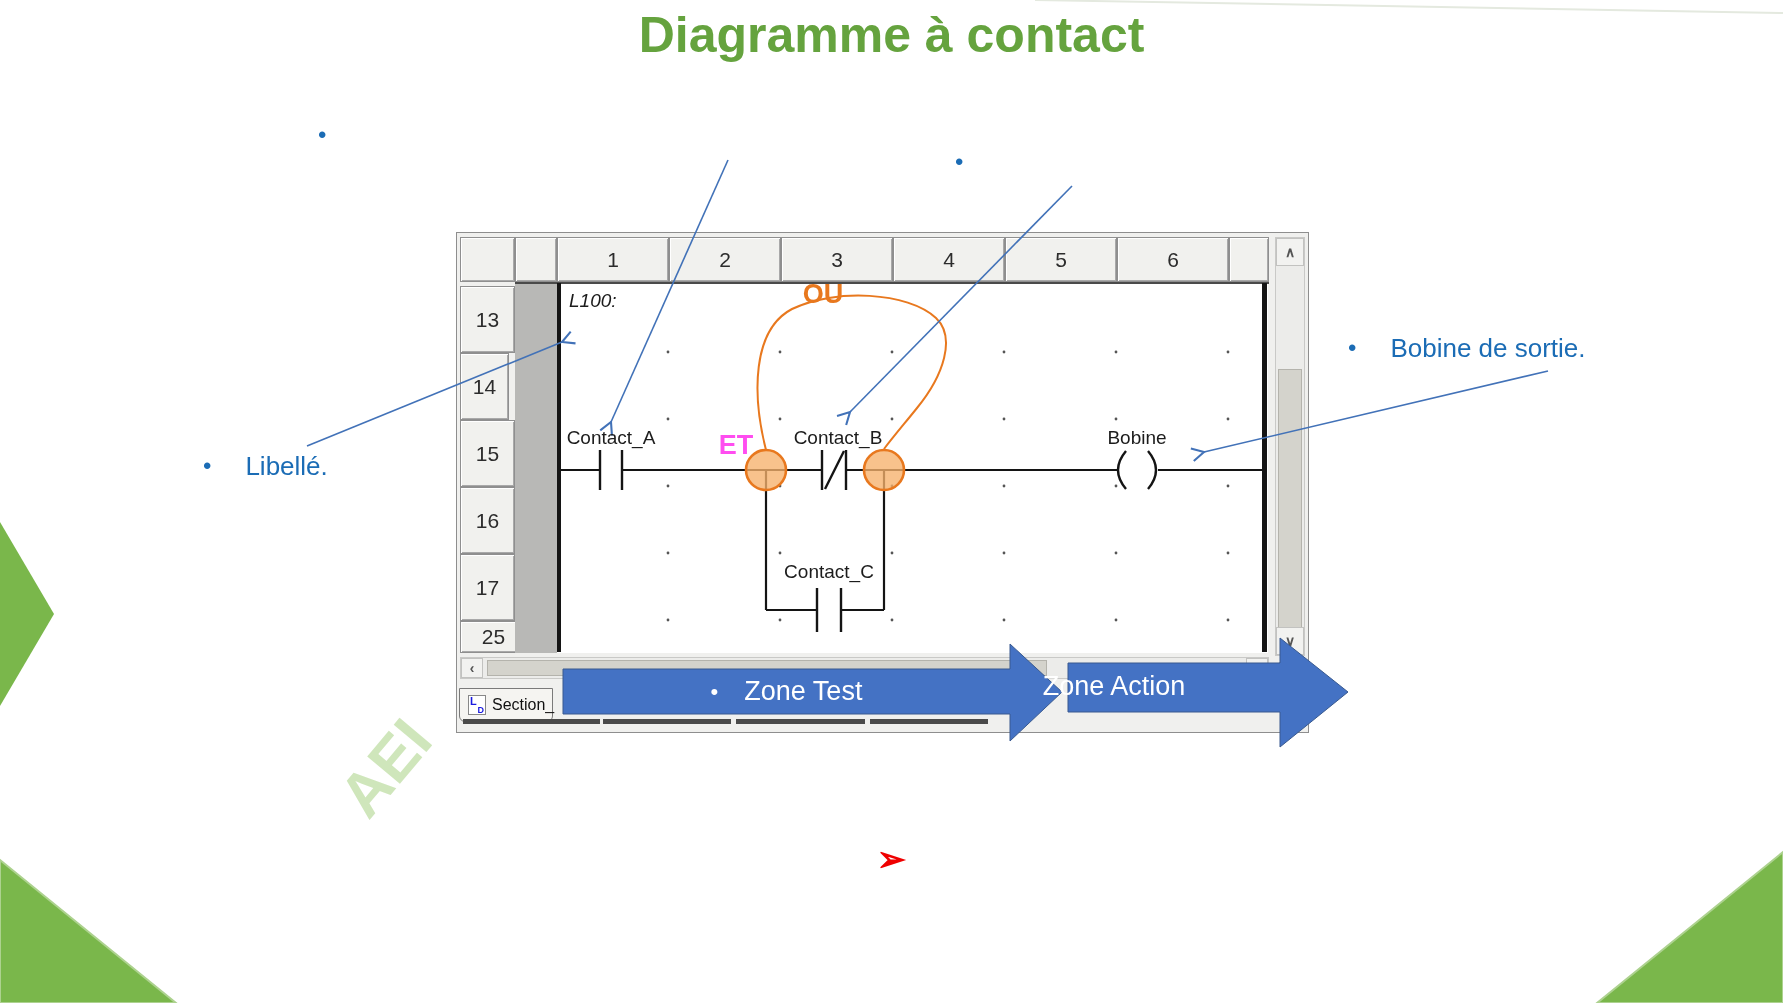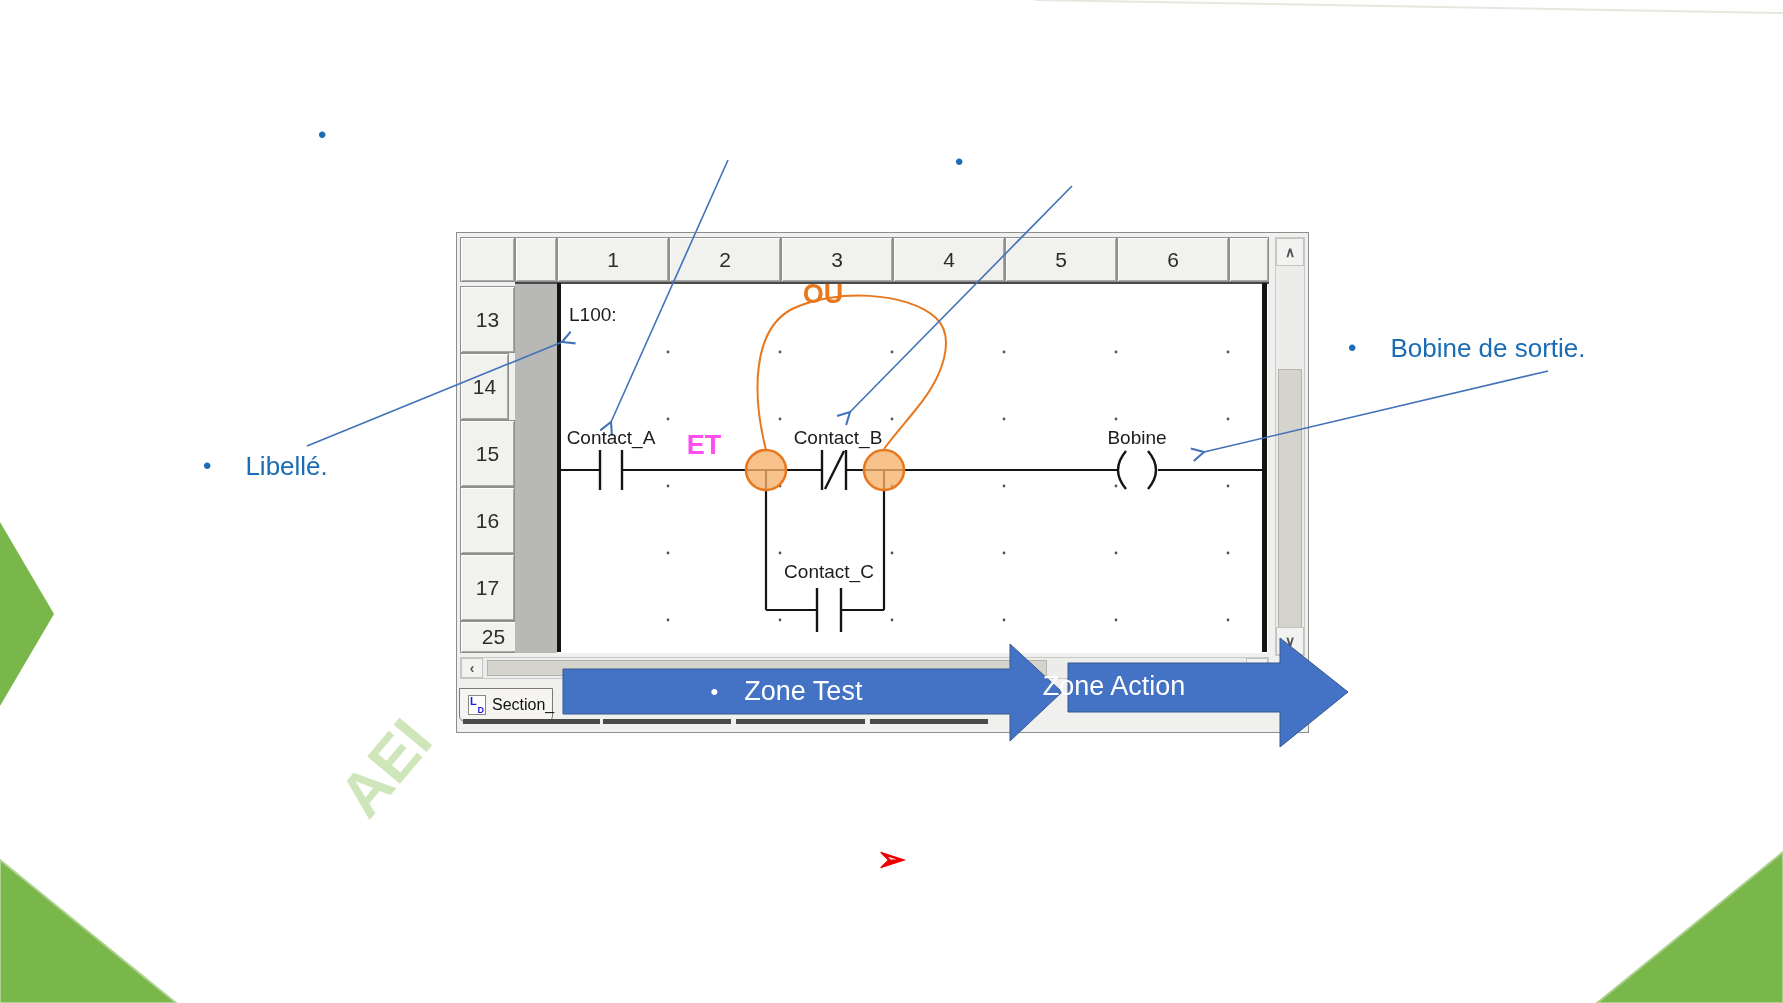--- a/index.html
+++ b/index.html
@@ -45,20 +45,21 @@
   .ovl-bar::before{content:"";position:absolute;left:0;right:2px;top:-15px;height:6px;background:#ef0000;}
   .wmark{left:352px;top:772px;font-size:62px;font-weight:bold;color:#cfe6bb;
          transform:rotate(-50deg);transform-origin:left center;z-index:4;}
   svg.overlay{position:absolute;left:0;top:0;z-index:40;pointer-events:none;}
 </style>
 </head>
 <body>
 
 <div class="slide">
 
+  <div class="abs title">Diagramme à contact</div>
 
   <div class="abs note" style="left:318px;top:120px;">
     <span class="bdot">•</span>
   </div>
   <div class="abs note" style="left:955px;top:147px;">
     <span class="bdot">•</span>
   </div>
   <div class="abs note" style="left:1348px;top:333px;">
     <span class="bdot">•</span>
     <span>Bobine de sortie.</span>
@@ -121,26 +122,26 @@
       </span>
       <span>Section_</span>
     </div>
 
     <div class="sep" style="left:6px;top:486px;width:137px;height:5px;"></div>
     <div class="sep" style="left:146px;top:486px;width:128px;height:5px;"></div>
     <div class="sep" style="left:279px;top:486px;width:129px;height:5px;"></div>
     <div class="sep" style="left:413px;top:486px;width:118px;height:5px;"></div>
   </div>
 
-  <div class="lad" style="left:569px;top:304px;">L100:</div>
+  <div class="lad" style="left:569px;top:290px;font-style:italic;">L100:</div>
   <div class="lad ctr" style="left:611px;top:427px;">Contact_A</div>
   <div class="lad ctr" style="left:838px;top:427px;">Contact_B</div>
   <div class="lad ctr" style="left:829px;top:561px;">Contact_C</div>
   <div class="lad ctr" style="left:1137px;top:427px;">Bobine</div>
-  <div class="opword" style="left:704px;top:430px;color:#ff4df0;">ET</div>
+  <div class="opword" style="left:736px;top:430px;color:#ff4df0;">ET</div>
   <div class="opword" style="left:823px;top:279px;color:#e8781e;">OU</div>
 
   <div class="zlabel" style="left:563px;top:669px;width:447px;height:45px;">
     <span style="font-size:22px;">•</span>
     <span>Zone Test</span>
   </div>
   <div class="zlabel" style="left:1008px;top:663px;width:212px;height:46px;">
     <span>Zone Action</span>
   </div>
 

